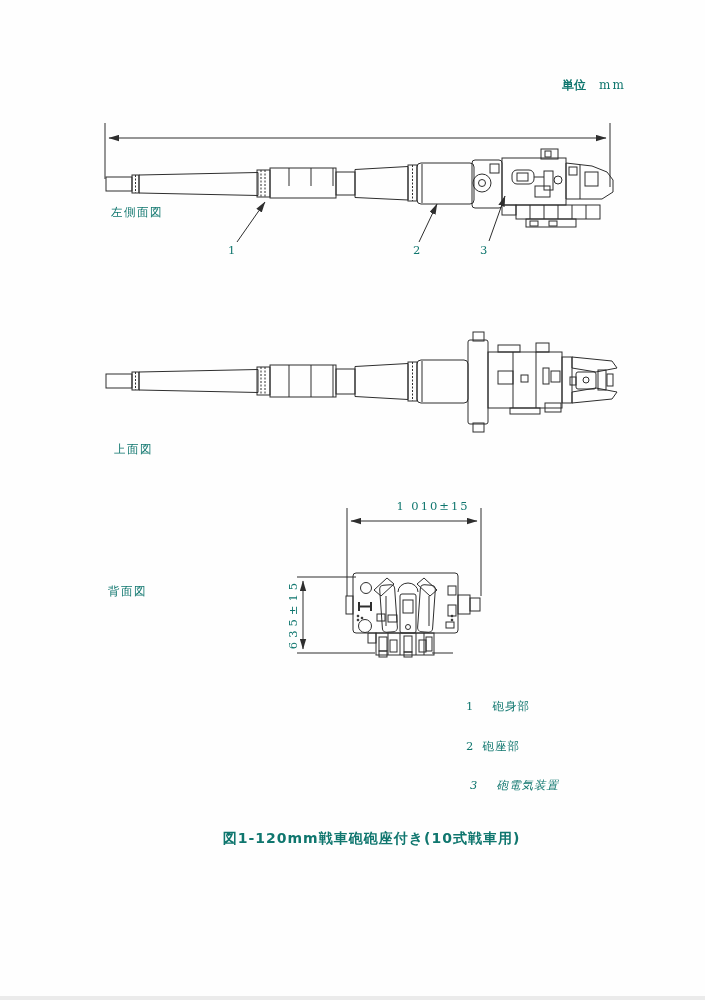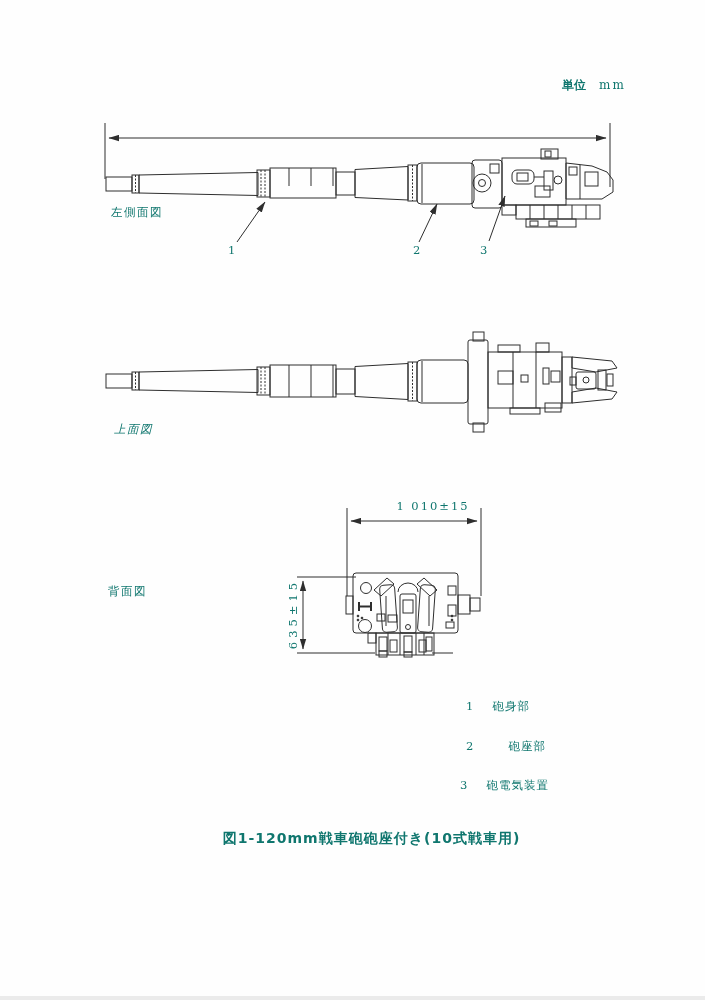--- a/index.html
+++ b/index.html
@@ -184,37 +184,37 @@
     <span style="font-size:12px;letter-spacing:2px;margin-left:8px;">mm</span>
   </div>
 
 
   <div class="abs view-label" style="left:111px;top:205px;">左側面図</div>
 
   <div class="abs callout-num" style="left:228px;top:243px;">1</div>
   <div class="abs callout-num" style="left:413px;top:243px;">2</div>
   <div class="abs callout-num" style="left:480px;top:243px;">3</div>
 
-  <div class="abs view-label" style="left:114px;top:422px;font-style:italic;">上面図</div>
+  <div class="abs view-label" style="left:114px;top:442px;">上面図</div>
 
   <div class="abs dim-text" style="left:366px;top:499px;width:134px;">1 010±15</div>
 
   <div class="abs dim-text" style="left:256px;top:607px;width:74px;letter-spacing:4px;transform:rotate(-90deg);">635±15</div>
 
   <div class="abs view-label" style="left:108px;top:584px;font-family:Liberation Mono, monospace;">背面図</div>
 
   <div class="abs" style="left:466px;top:695px;">
     <span class="legend-num">1</span>
     <span class="legend-label" style="margin-left:14px;">砲身部</span>
   </div>
   <div class="abs" style="left:466px;top:735px;">
     <span class="legend-num">2</span>
-    <span class="legend-label" style="margin-left:30px;">砲座部</span>
-  </div>
-  <div class="abs" style="left:460px;top:774px;">
+    <span class="legend-label" style="margin-left:4px;">砲座部</span>
+  </div>
+  <div class="abs" style="left:470px;top:774px;font-style:italic;">
     <span class="legend-num">3</span>
     <span class="legend-label" style="margin-left:14px;">砲電気装置</span>
   </div>
 
   <div class="abs gothic" style="left:19px;top:830px;width:705px;text-align:center;font-size:14px;letter-spacing:1px;">図1-120mm戦車砲砲座付き(10式戦車用)</div>
 
 
   <div class="scan-edge"></div>
 </div>
 

